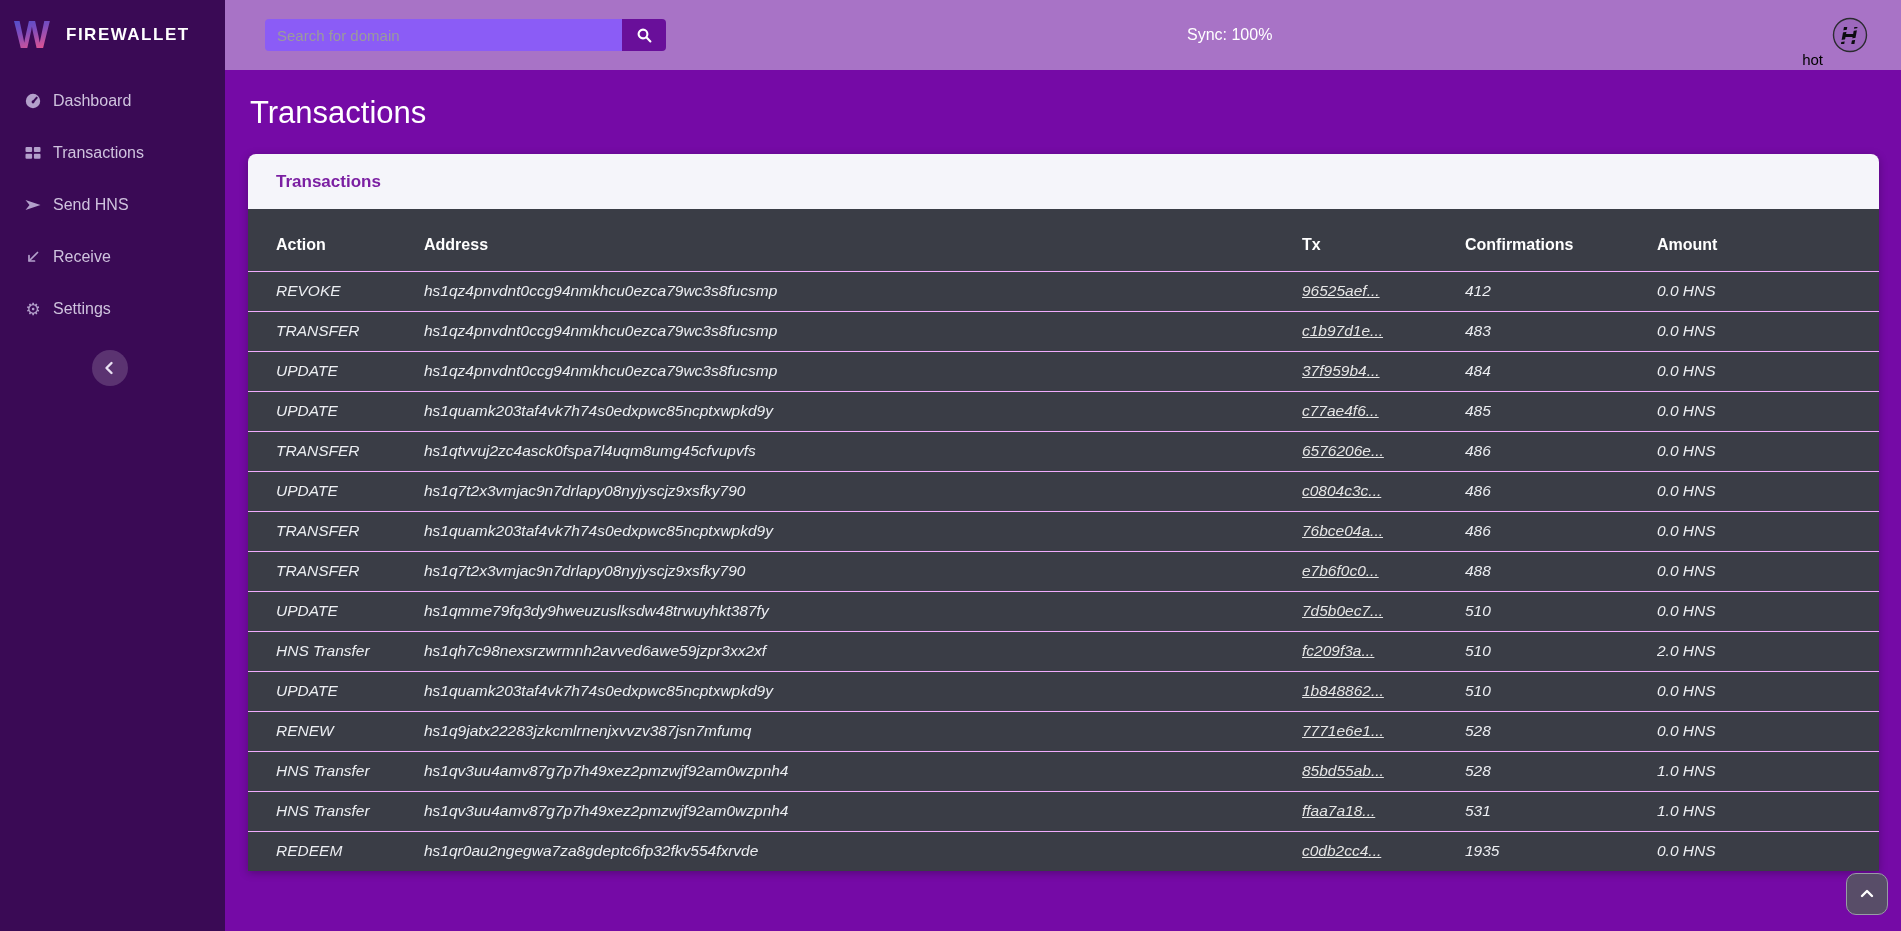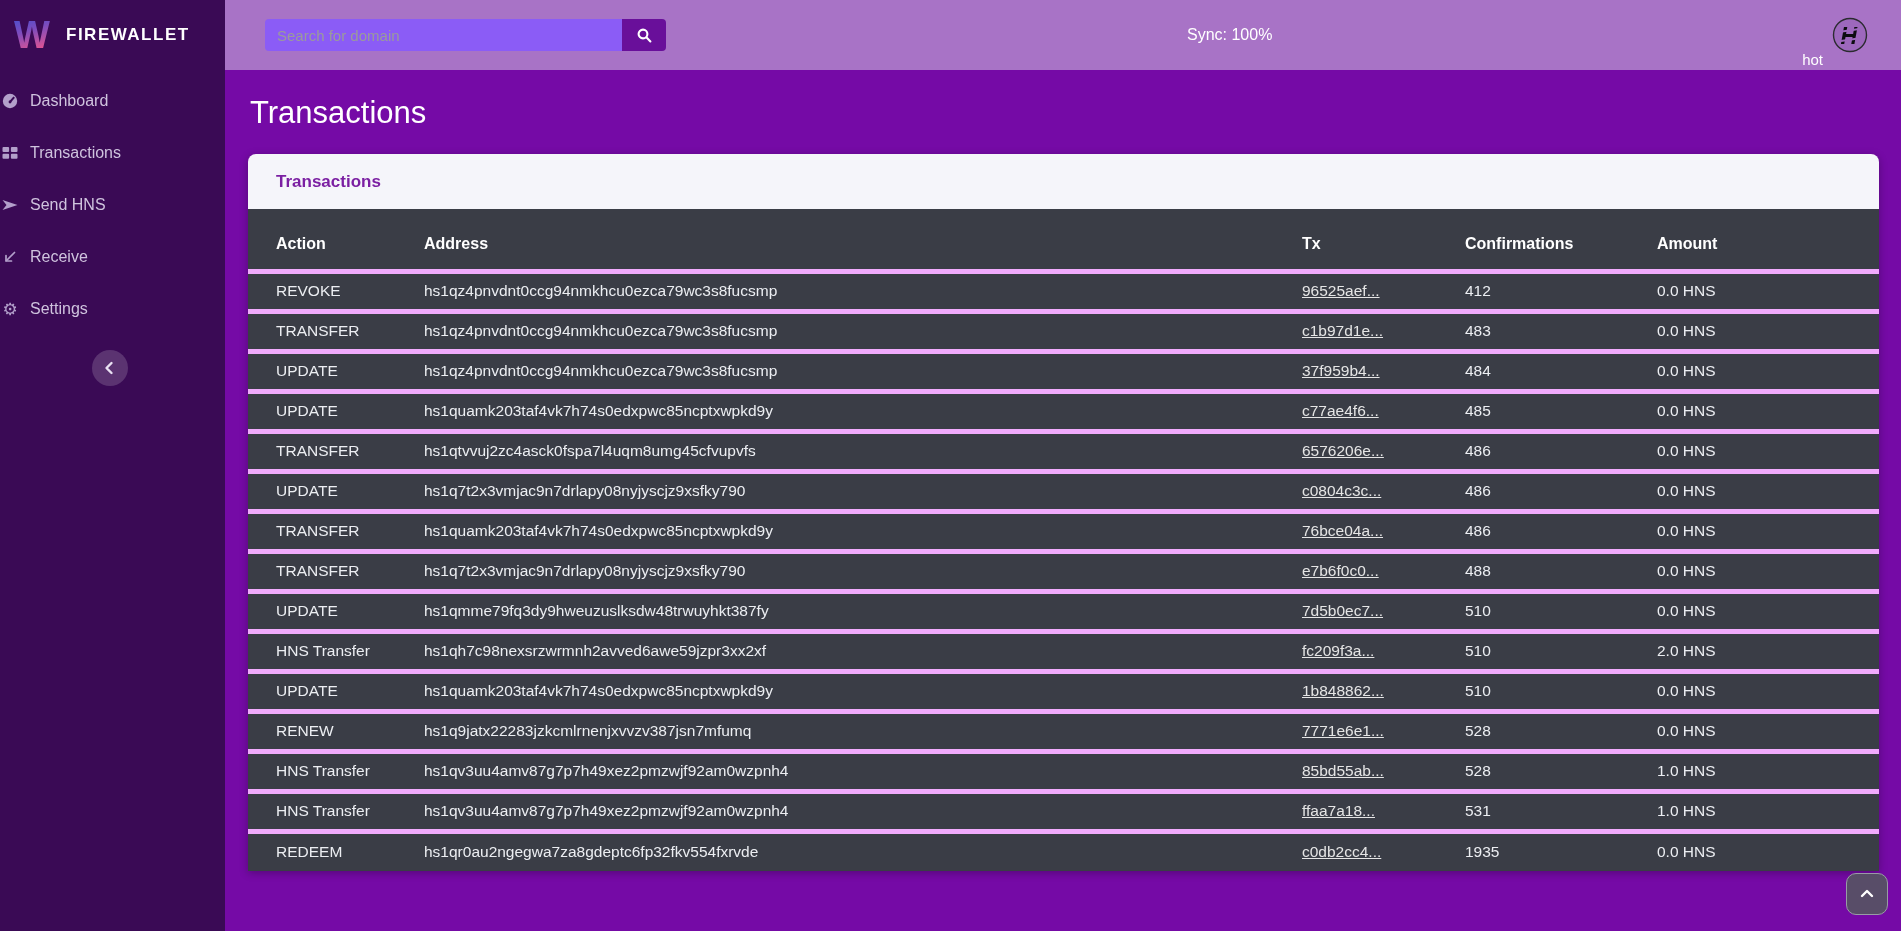--- a/index.html
+++ b/index.html
@@ -17,21 +17,21 @@
   }
   .brand {
     height:70px; display:flex; align-items:center; padding-left:14px; gap:10px;
   }
   .brand-name {
     color:#ffffff; font-weight:bold; font-size:17px; letter-spacing:1.5px;
   }
   .nav { list-style:none; margin-top:5px; }
   .nav li {
     height:52px; display:flex; align-items:center; gap:11px;
-    padding-left:1px; color:#cfc3de; font-size:16px; cursor:pointer;
+    padding-left:24px; color:#cfc3de; font-size:16px; cursor:pointer;
   }
   .nav .icn { width:18px; height:18px; color:#b3a0cb; display:inline-flex; align-items:center; justify-content:center; flex:0 0 18px; }
   .nav .uicon { font-size:17px; color:#b3a0cb; width:18px; text-align:center; }
   .collapse-btn {
     position:absolute; left:92px; top:350px; width:36px; height:36px;
     border-radius:50%; background:rgba(255,255,255,0.17); border:none;
     display:flex; align-items:center; justify-content:center; cursor:pointer;
   }
 
   
@@ -54,21 +54,21 @@
     display:flex; align-items:center; justify-content:center;
   }
   .sync-label {
     position:absolute; left:962px; top:0; height:70px; display:flex; align-items:center;
     color:#ffffff; font-size:16px;
   }
   .wallet-group {
     position:absolute; right:33px; top:0; height:70px;
     display:flex; align-items:center; gap:9px;
   }
-  .wallet-name { color:#ffffff; font-size:15px;margin-top:48px; }
+  .wallet-name { color:#000000; font-size:15px;margin-top:48px; }
 
   
   .main {
     position:absolute; left:225px; top:70px; width:1676px; height:861px;
     background:#750aa6; padding:22px 22px 0 23px;
   }
   .page-title {
     color:#ffffff; font-size:31px; font-weight:400; margin:0 0 20px 2px;
     line-height:42px;
   }
@@ -89,21 +89,21 @@
   col.c-action { width:176px; }
   col.c-address { width:878px; }
   col.c-tx { width:163px; }
   col.c-conf { width:192px; }
   col.c-amount { width:222px; }
   thead th {
     height:62px; text-align:left; font-size:16px; font-weight:bold;
     color:#ffffff; vertical-align:middle; padding-top:10px;
   }
   thead th:first-child, tbody td:first-child { padding-left:28px; }
-  tbody tr { border-top:5px solid #f0abfc; }
+  tbody tr { border-top:1px solid #f0abfc;font-style:italic; }
   tbody td {
     height:40px; font-size:15.5px; vertical-align:middle; white-space:nowrap;
     overflow:hidden;
   }
   .tx-link { color:#e5e5e5; text-decoration:underline; cursor:pointer; }
 
   
   .scroll-top {
     position:absolute; right:13px; bottom:16px; width:42px; height:42px;
     border-radius:10px; background:rgba(84,87,96,0.88);

